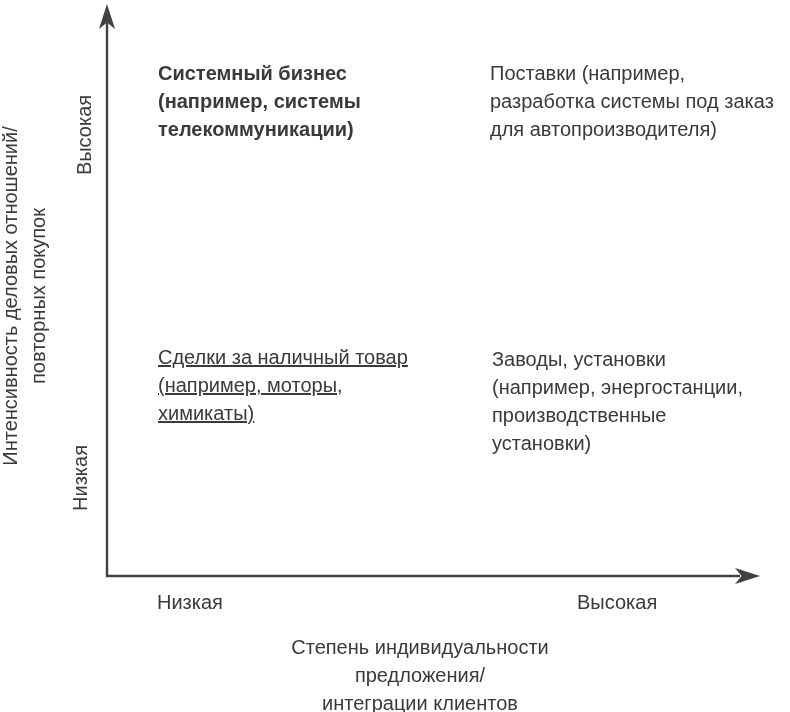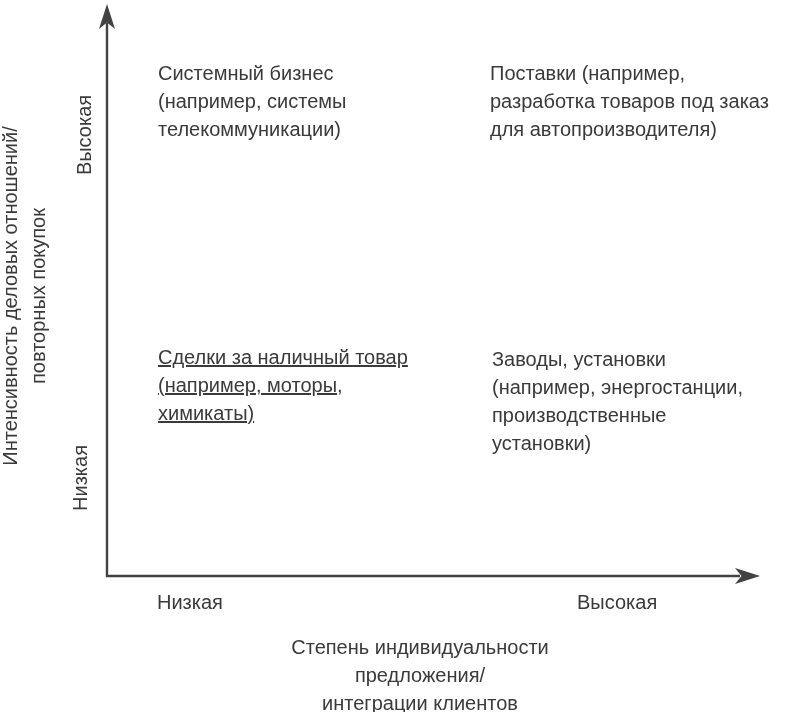--- a/index.html
+++ b/index.html
@@ -40,21 +40,21 @@
   }
   .y-title {
     left: 24px;
     top: 296px;
     transform: translate(-50%, -50%) rotate(-90deg);
     text-align: center;
     white-space: pre-line;
   }
   .y-label-high { left: 84px; top: 135px; }
   .y-label-low  { left: 80px; top: 478px; }
-  .quad-tl { left: 158px; top: 59px;  width: 300px; }
+  .quad-tl { left: 158px; top: 59px;  width: 300px; font-weight: bold; }
   .quad-tr { left: 490px; top: 59px;  width: 300px; }
   .quad-bl { left: 158px; top: 343px; width: 310px; text-decoration: underline; }
   .quad-br { left: 492px; top: 345px; width: 300px; }
   .x-label-low  { left: 157px; top: 588px; }
   .x-label-high { left: 577px; top: 588px; }
   .x-title {
     left: 420px;
     top: 633px;
     transform: translateX(-50%);
     text-align: center;
@@ -81,21 +81,21 @@
 
   <div class="txt centered y-label-high">Высокая</div>
 
   <div class="txt centered y-label-low">Низкая</div>
 
   <div class="txt quad-tl">Системный бизнес
 (например, системы
 телекоммуникации)</div>
 
   <div class="txt quad-tr">Поставки (например,
-разработка товаров под заказ
+разработка системы под заказ
 для автопроизводителя)</div>
 
   <div class="txt quad-bl">Сделки за наличный товар
 (например, моторы,
 химикаты)</div>
 
   <div class="txt quad-br">Заводы, установки
 (например, энергостанции,
 производственные
 установки)</div>

